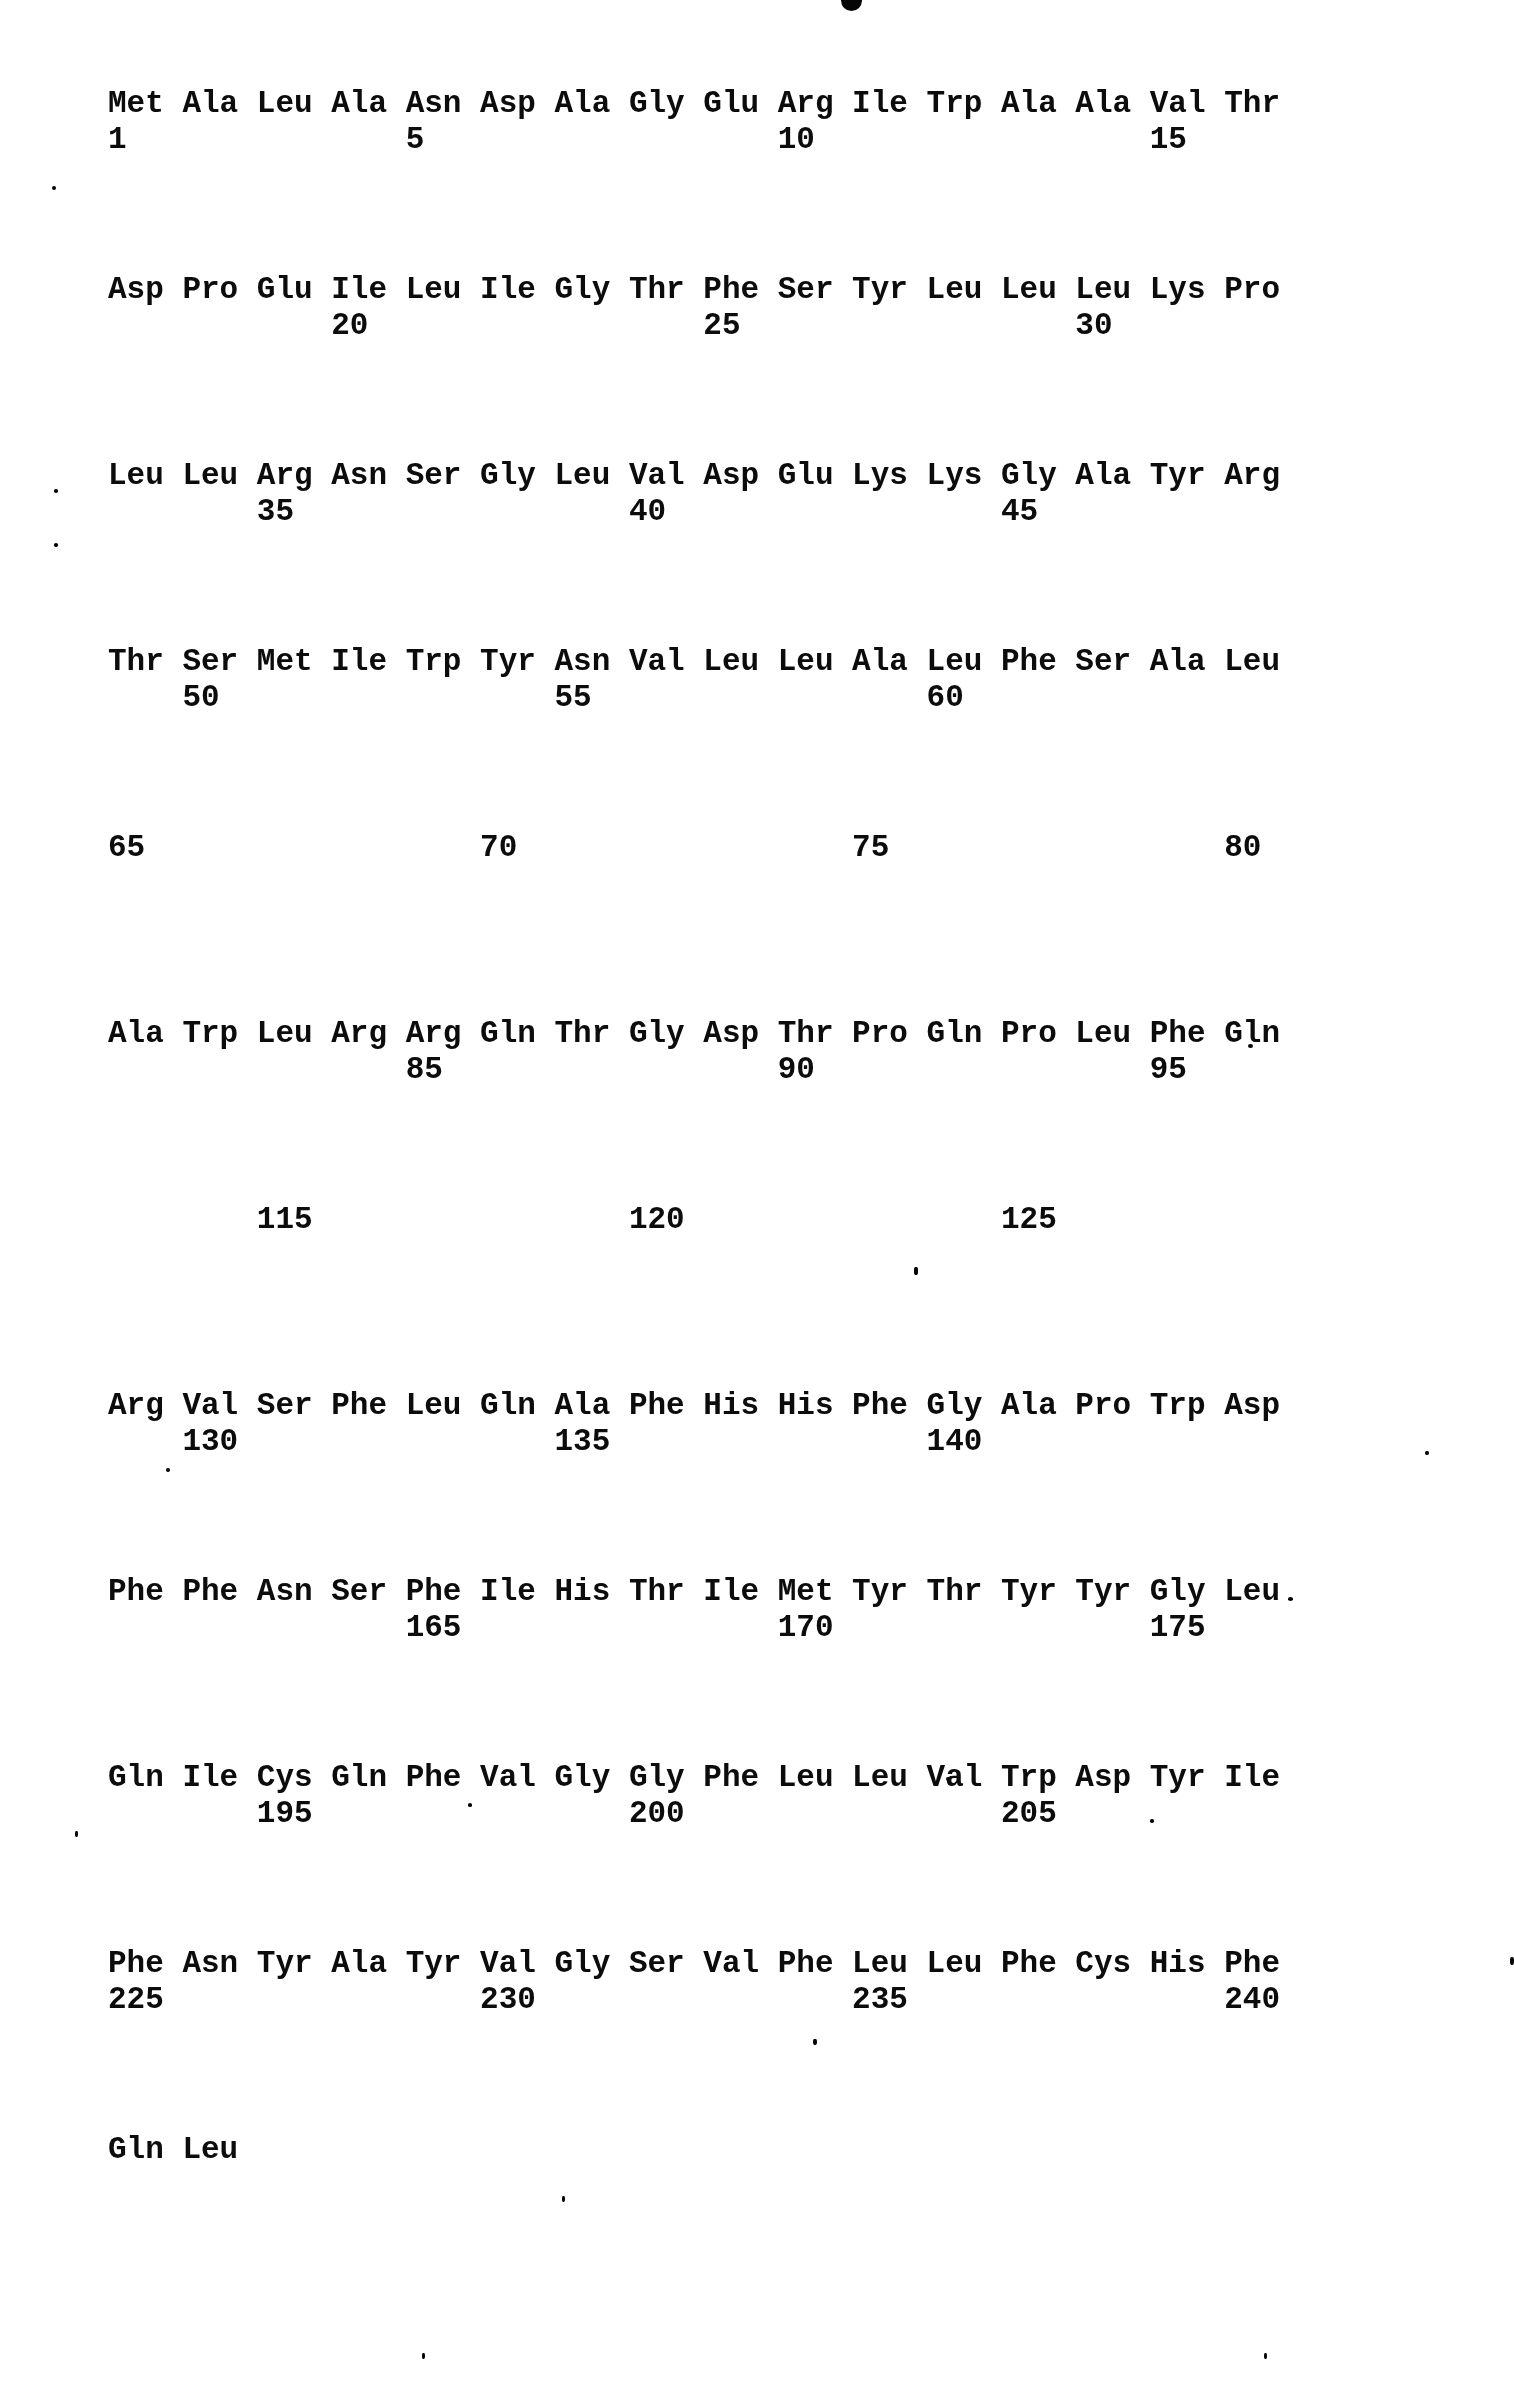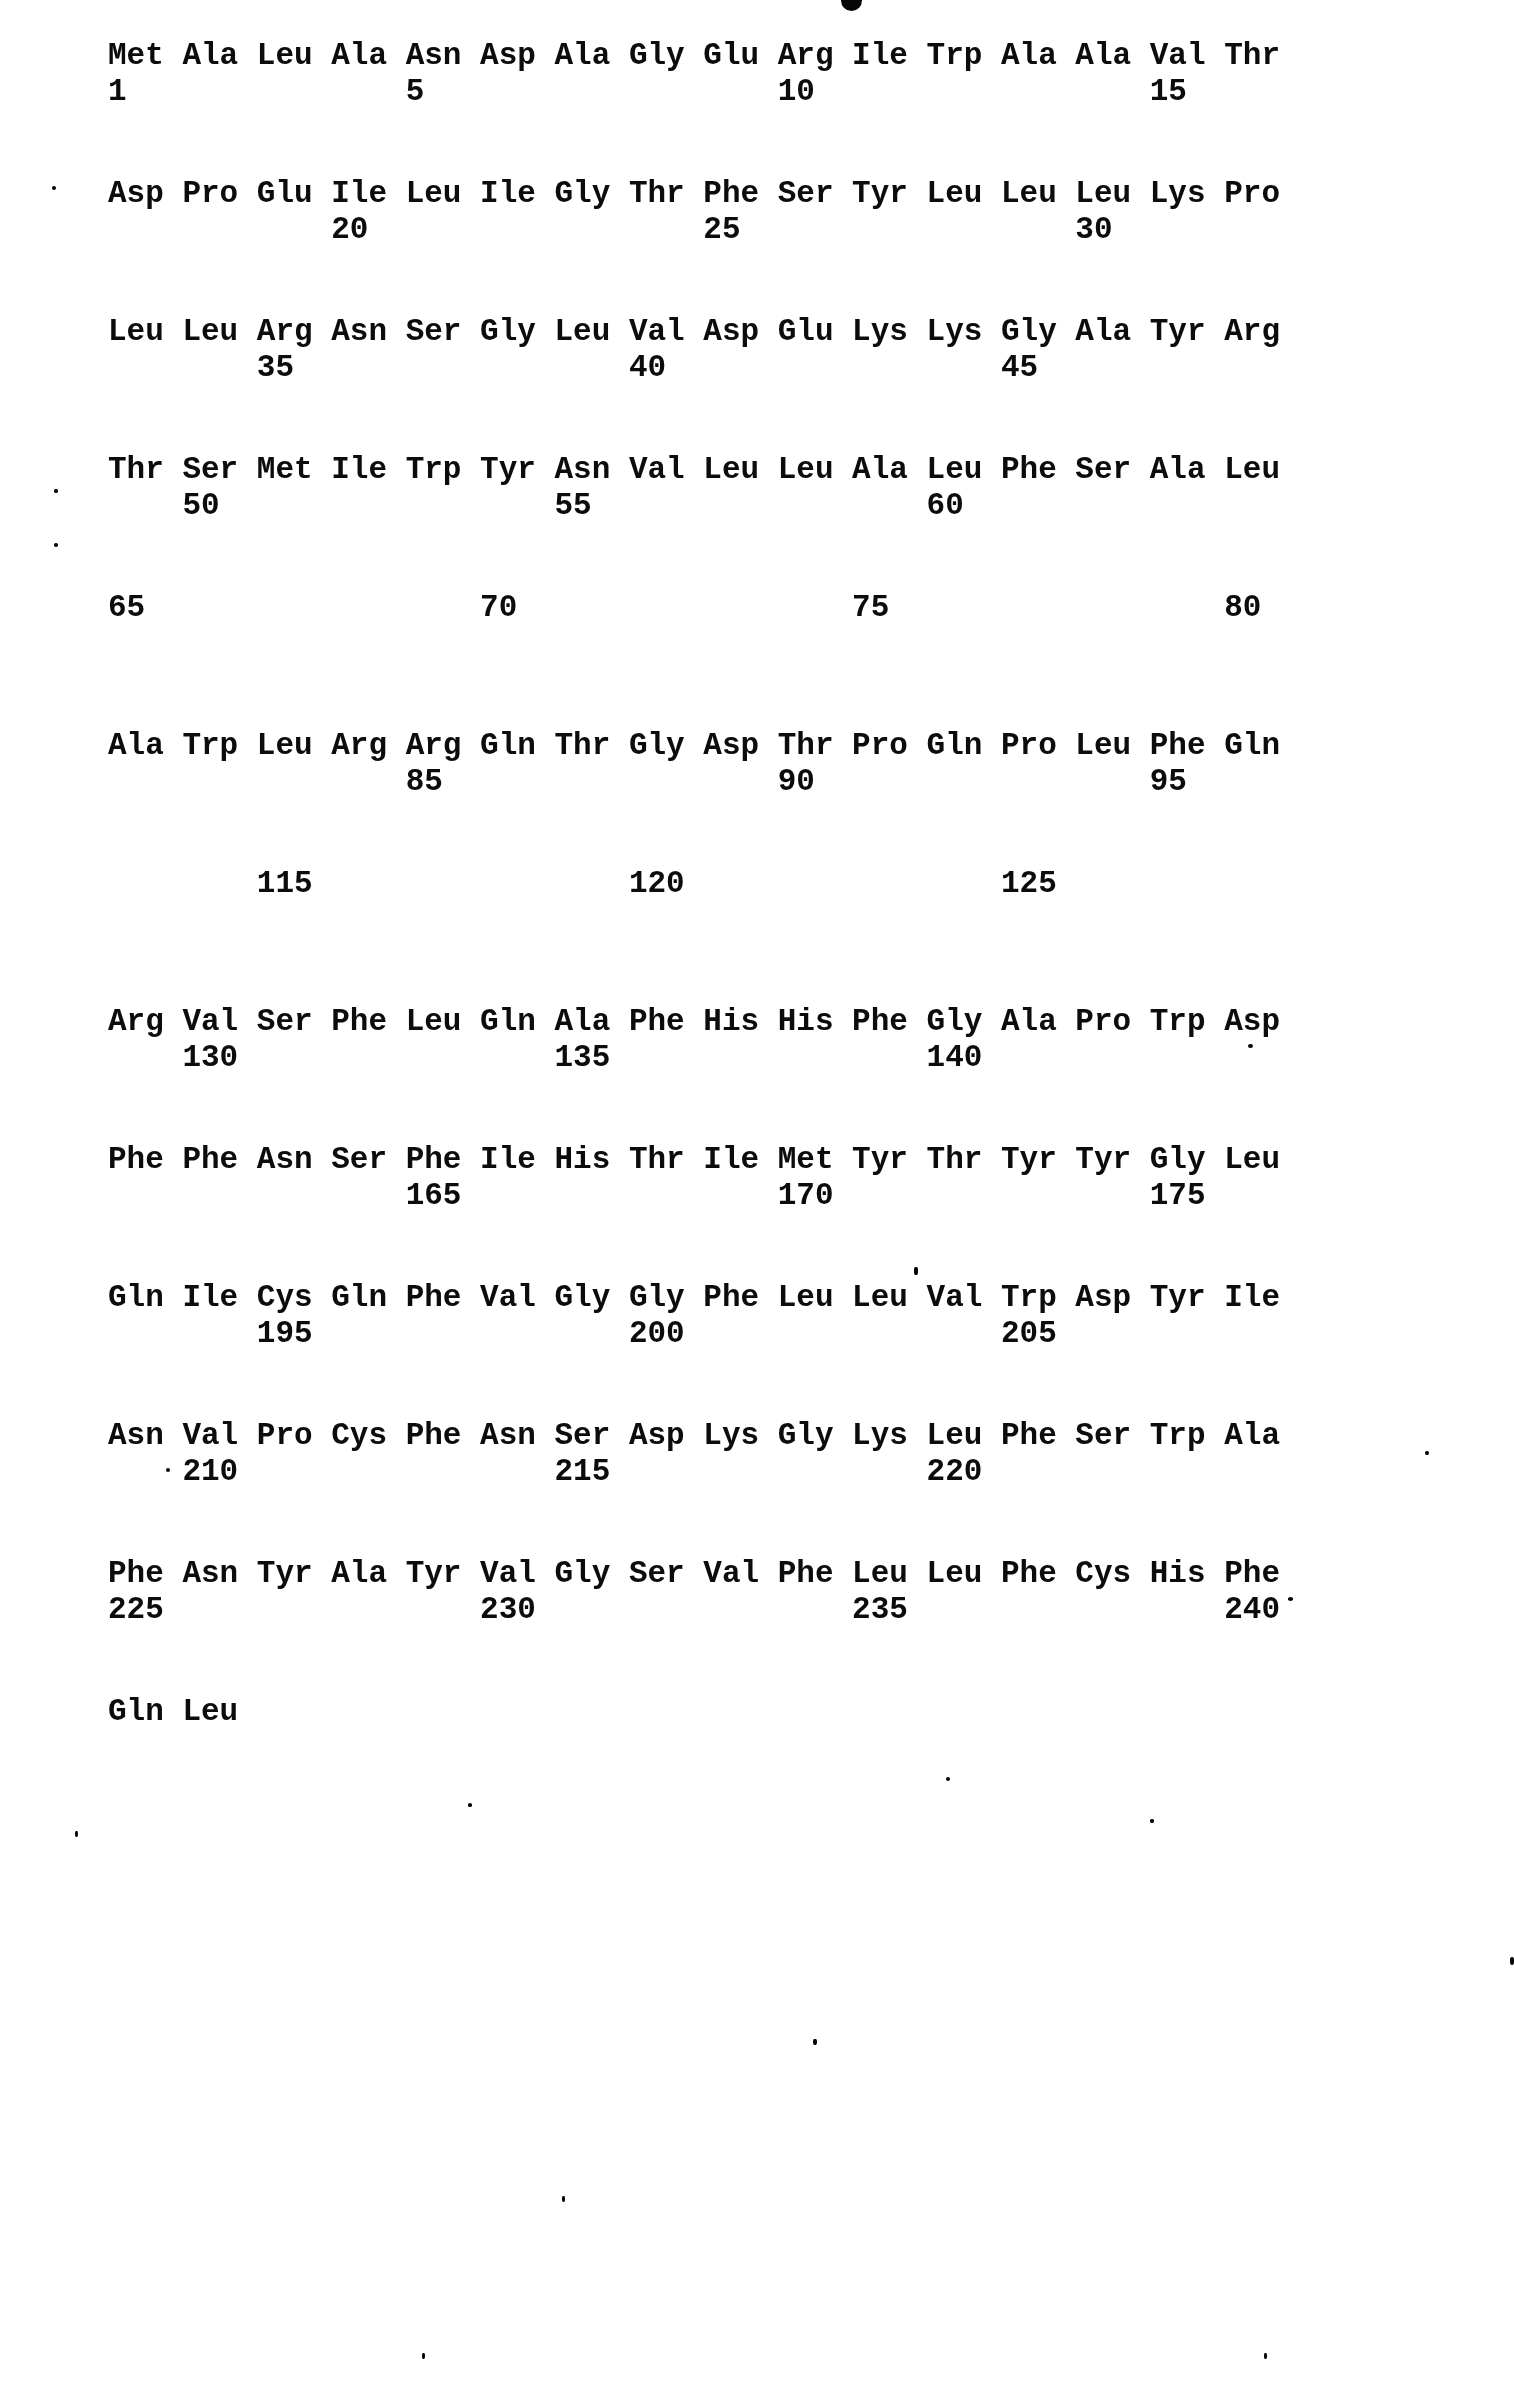--- a/index.html
+++ b/index.html
@@ -21,20 +21,21 @@
     height: 2401px;
     background: #ffffff;
   }
   #sequence {
     position: absolute;
     left: 108px;
     top: 38px;
   }
   .seq-block {
     height: 138px;
+    margin-top: 48px;
   }
   .line {
     font-size: 31px;
     line-height: 36px;
     font-weight: 700;
     color: #0c0c0c;
     white-space: pre;
     letter-spacing: 0;
   }
   .artifact {
@@ -100,24 +101,20 @@
       </div>
       <div class="seq-block">
         <div class="line">Phe Phe Asn Ser Phe Ile His Thr Ile Met Tyr Thr Tyr Tyr Gly Leu</div>
         <div class="line">                165                 170                 175</div>
       </div>
       <div class="seq-block">
         <div class="line">Gln Ile Cys Gln Phe Val Gly Gly Phe Leu Leu Val Trp Asp Tyr Ile</div>
         <div class="line">        195                 200                 205</div>
       </div>
       <div class="seq-block">
-        <div class="line">Asn Val Pro Cys Phe Asn Ser Asp Lys Gly Lys Leu Phe Ser Trp Ala</div>
-        <div class="line">    210                 215                 220</div>
-      </div>
-      <div class="seq-block">
         <div class="line">Phe Asn Tyr Ala Tyr Val Gly Ser Val Phe Leu Leu Phe Cys His Phe</div>
         <div class="line">225                 230                 235                 240</div>
       </div>
       <div class="seq-block">
         <div class="line">Gln Leu</div>
         <div class="line"> </div>
       </div>
     </section>
 </main>
 

